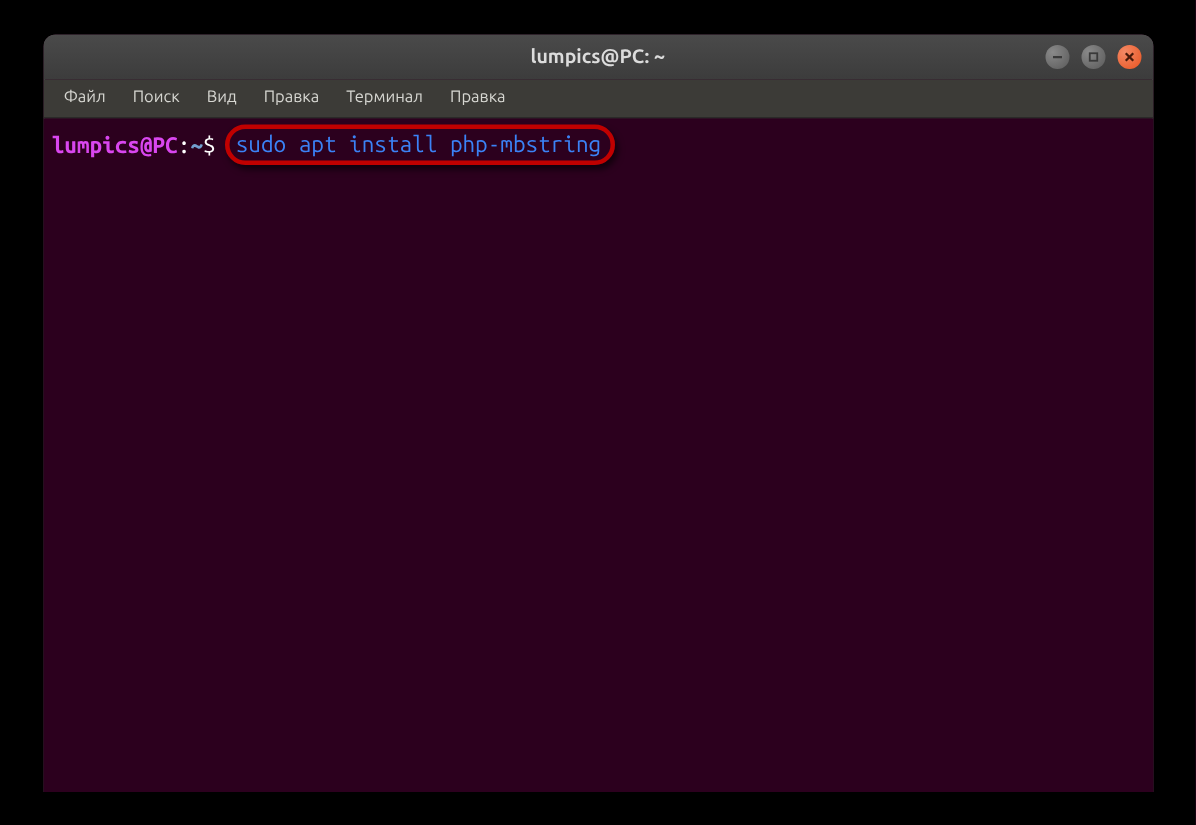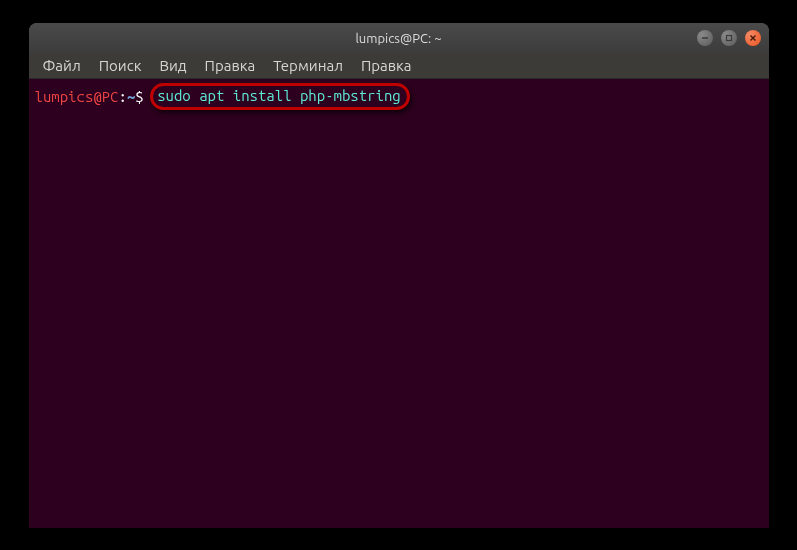--- a/index.html
+++ b/index.html
@@ -31,21 +31,21 @@
       height: 30px;
       display: flex;
       align-items: center;
       justify-content: center;
       position: relative;
       border-radius: 8px 8px 0 0;
     }
     .title {
       color: #dcdcdc;
       font-size: 13px;
-      font-weight: 400;
+      font-weight: 700;
     }
     .window-controls {
       position: absolute;
       right: 8px;
       top: 50%;
       transform: translateY(-50%);
       display: flex;
       gap: 8px;
       align-items: center;
     }
@@ -72,60 +72,60 @@
       background: #3c3b37;
       height: 26px;
       display: flex;
       align-items: center;
       padding: 0 6px;
       gap: 2px;
       border-bottom: 1px solid #2a2a28;
     }
     .menu-item {
       color: #d6d6d1;
-      font-size: 15px;
+      font-size: 11px;
       padding: 3px 8px;
       cursor: pointer;
     }
     .terminal-area {
       flex: 1;
       background: #2c001e;
       padding: 4px 6px;
       font-family: "Ubuntu Mono", "DejaVu Sans Mono", monospace;
       font-size: 15px;
       line-height: 1.3;
       color: #fff;
       position: relative;
     }
     .prompt-line {
       display: flex;
       align-items: center;
       white-space: pre;
     }
     .prompt-user {
-      color: #ef4444;
-      font-weight: normal;
+      color: #d946ef;
+      font-weight: bold;
     }
     .prompt-path {
       color: #729fcf;
       font-weight: bold;
     }
     .prompt-dollar {
       color: #fff;
     }
     .command-highlight {
       border: 3px solid #c00000;
       border-radius: 14px;
       padding: 0 6px 2px 4px;
       margin-left: -2px;
       box-shadow: 2px 3px 4px rgba(0,0,0,0.6);
       display: inline-block;
     }
     .command-text {
-      color: #5eead4;
+      color: #3b82f6;
     }
   </style>
 </head>
 <body>
 
 <div class="window">
   <div class="titlebar">
     <span class="title">lumpics@PC: ~</span>
     <div class="window-controls">
       <div class="win-btn win-min">

